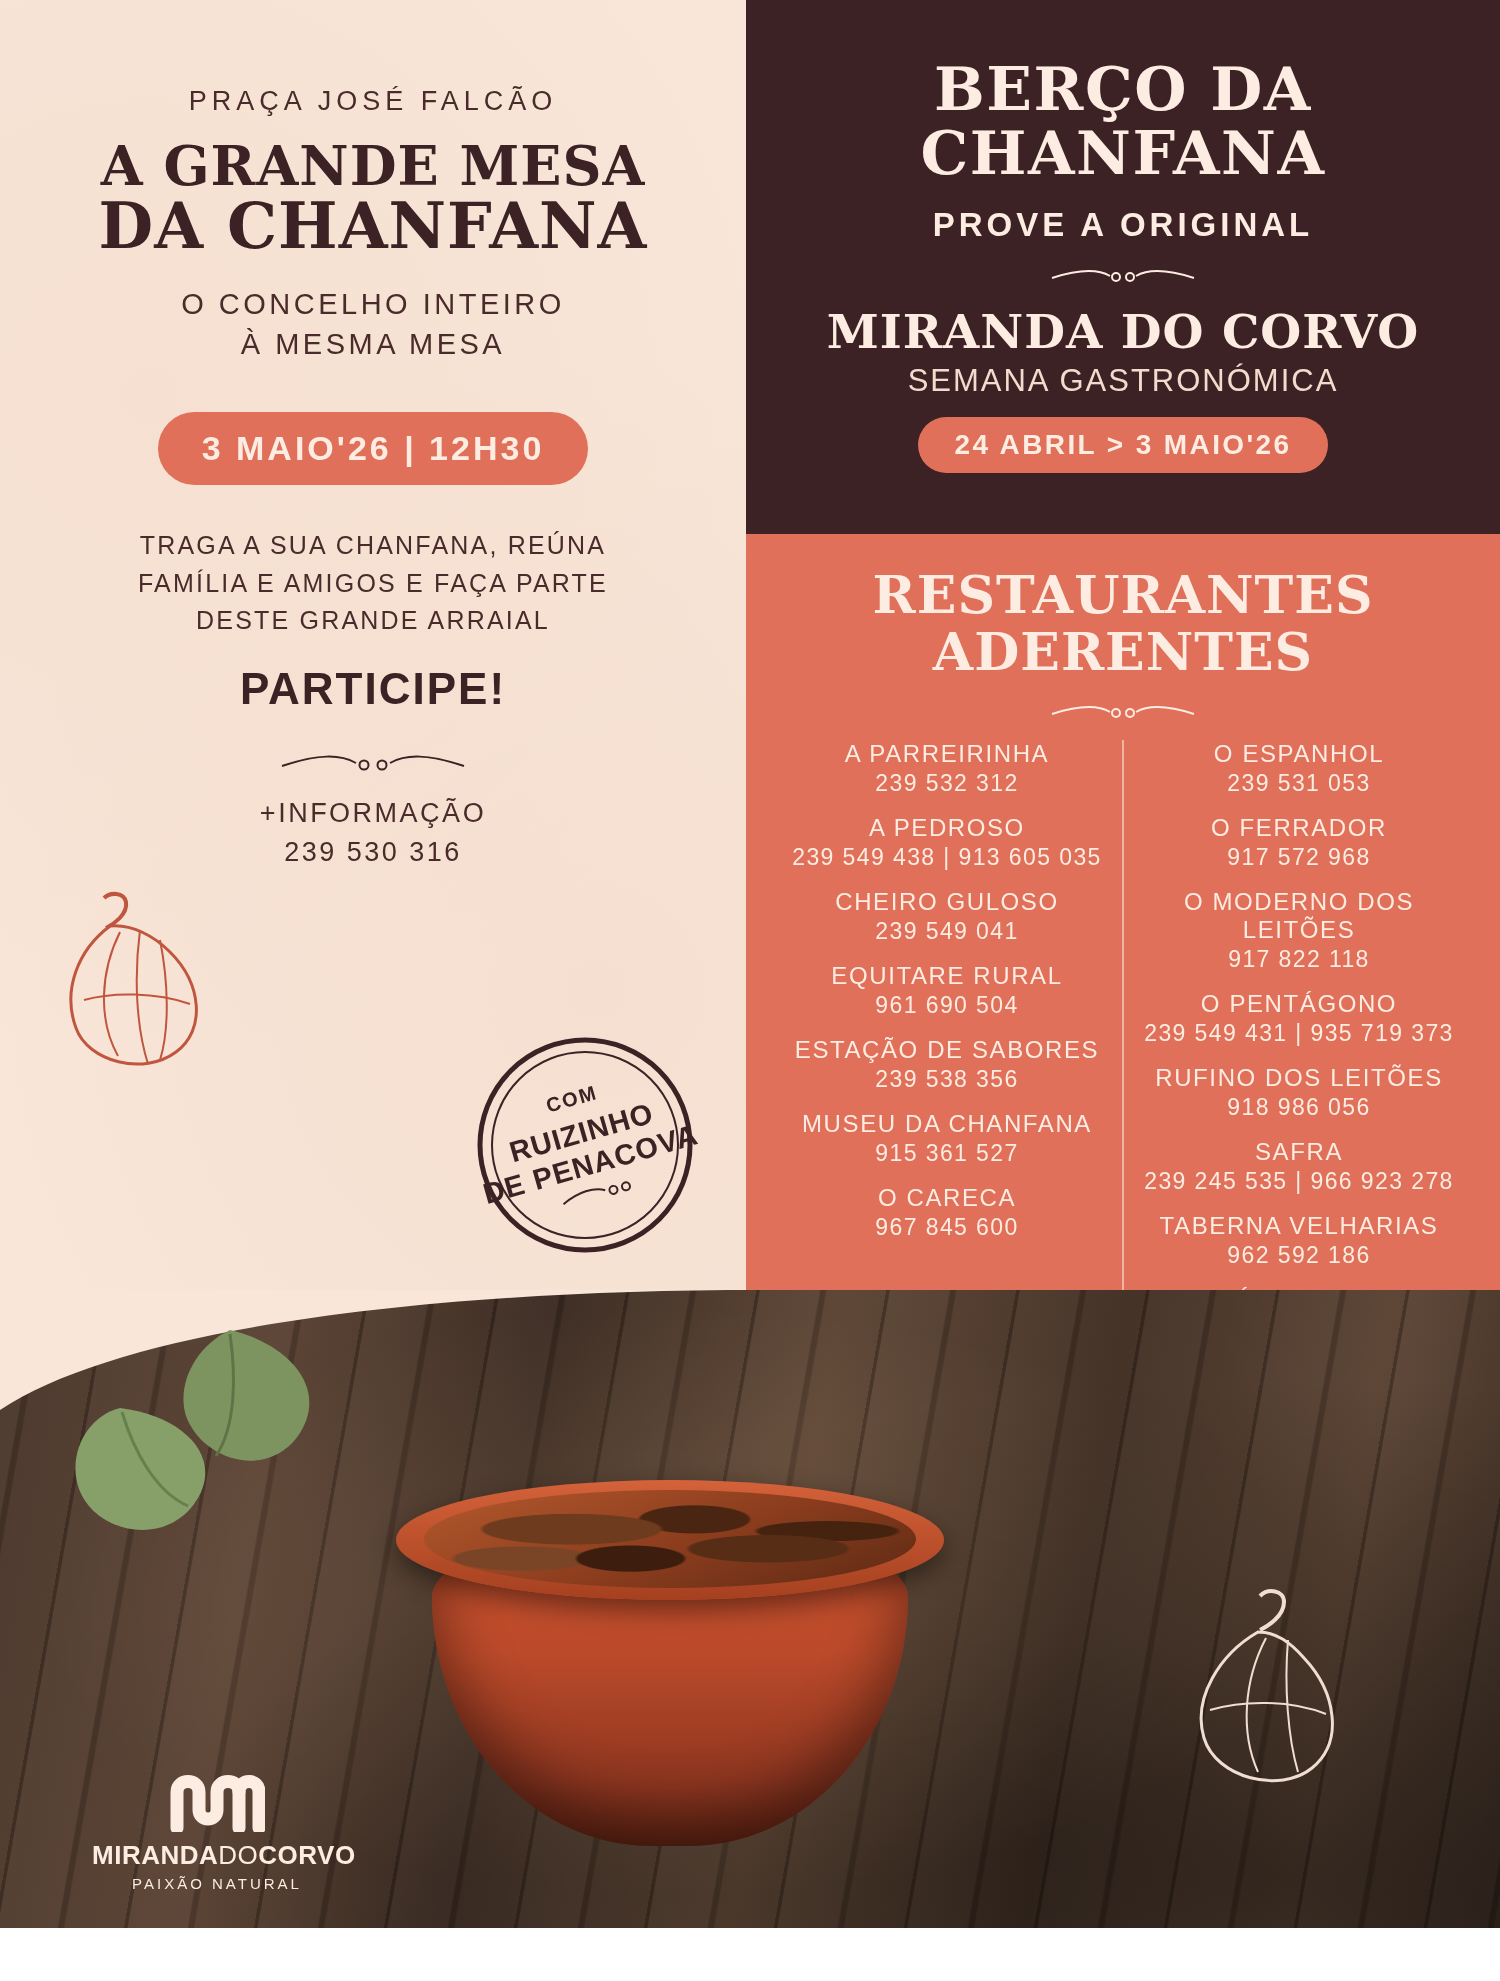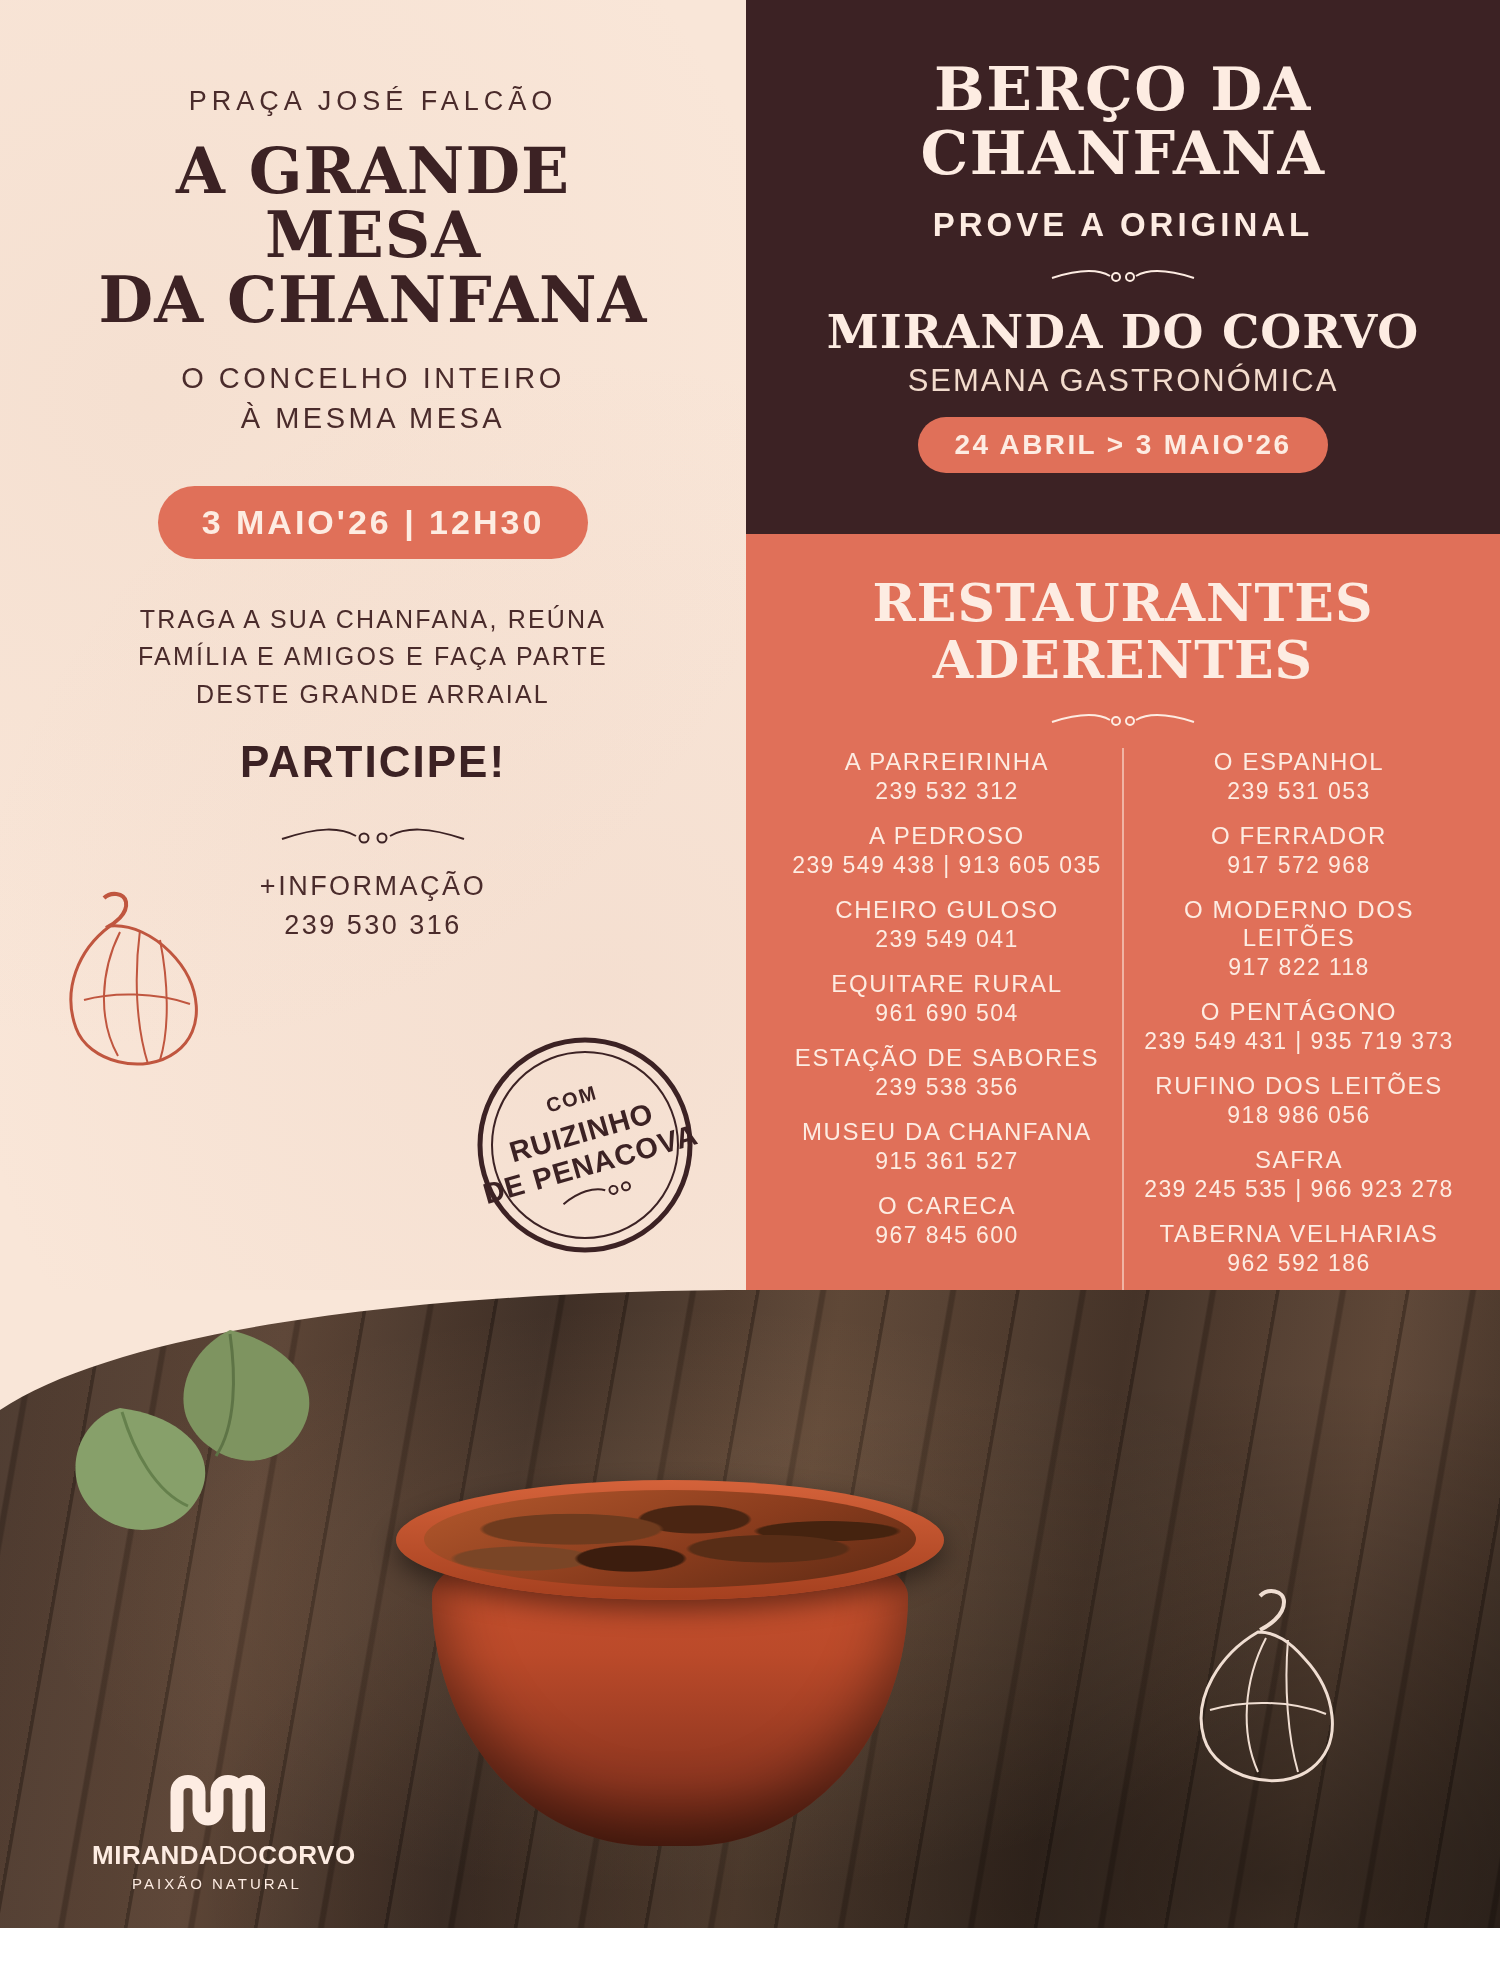--- a/index.html
+++ b/index.html
@@ -72,21 +72,21 @@
     margin-bottom: 22px;
   }
   .title-serif {
     font-family: "DejaVu Serif", serif;
     font-weight: bold;
     color: #3c2224;
     line-height: 1.02;
     letter-spacing: 1px;
   }
   .t1 { font-size: 63px; }
-  .t2 { font-size: 63px; margin-top: 12px; }
+  .t2 { font-size: 54px; margin-top: 12px; }
   .t3 { font-size: 63px; }
   .subtitle {
     margin-top: 26px;
     font-size: 29px;
     letter-spacing: 3.5px;
     line-height: 1.38;
     color: #4a2b2b;
   }
   .date-pill {
     display: inline-block;
@@ -192,21 +192,21 @@
     font-weight: bold;
     letter-spacing: 2.4px;
     padding: 12px 36px;
     border-radius: 34px;
   }
 
   
   .rb-inner {
     text-align: center;
     color: #fdece2;
-    padding-top: 40px;
+    padding-top: 32px;
   }
   .rest-title {
     font-family: "DejaVu Serif", serif;
     font-weight: bold;
     font-size: 52px;
     line-height: 1.1;
     letter-spacing: 1px;
   }
   .rest-cols {
     display: flex;

